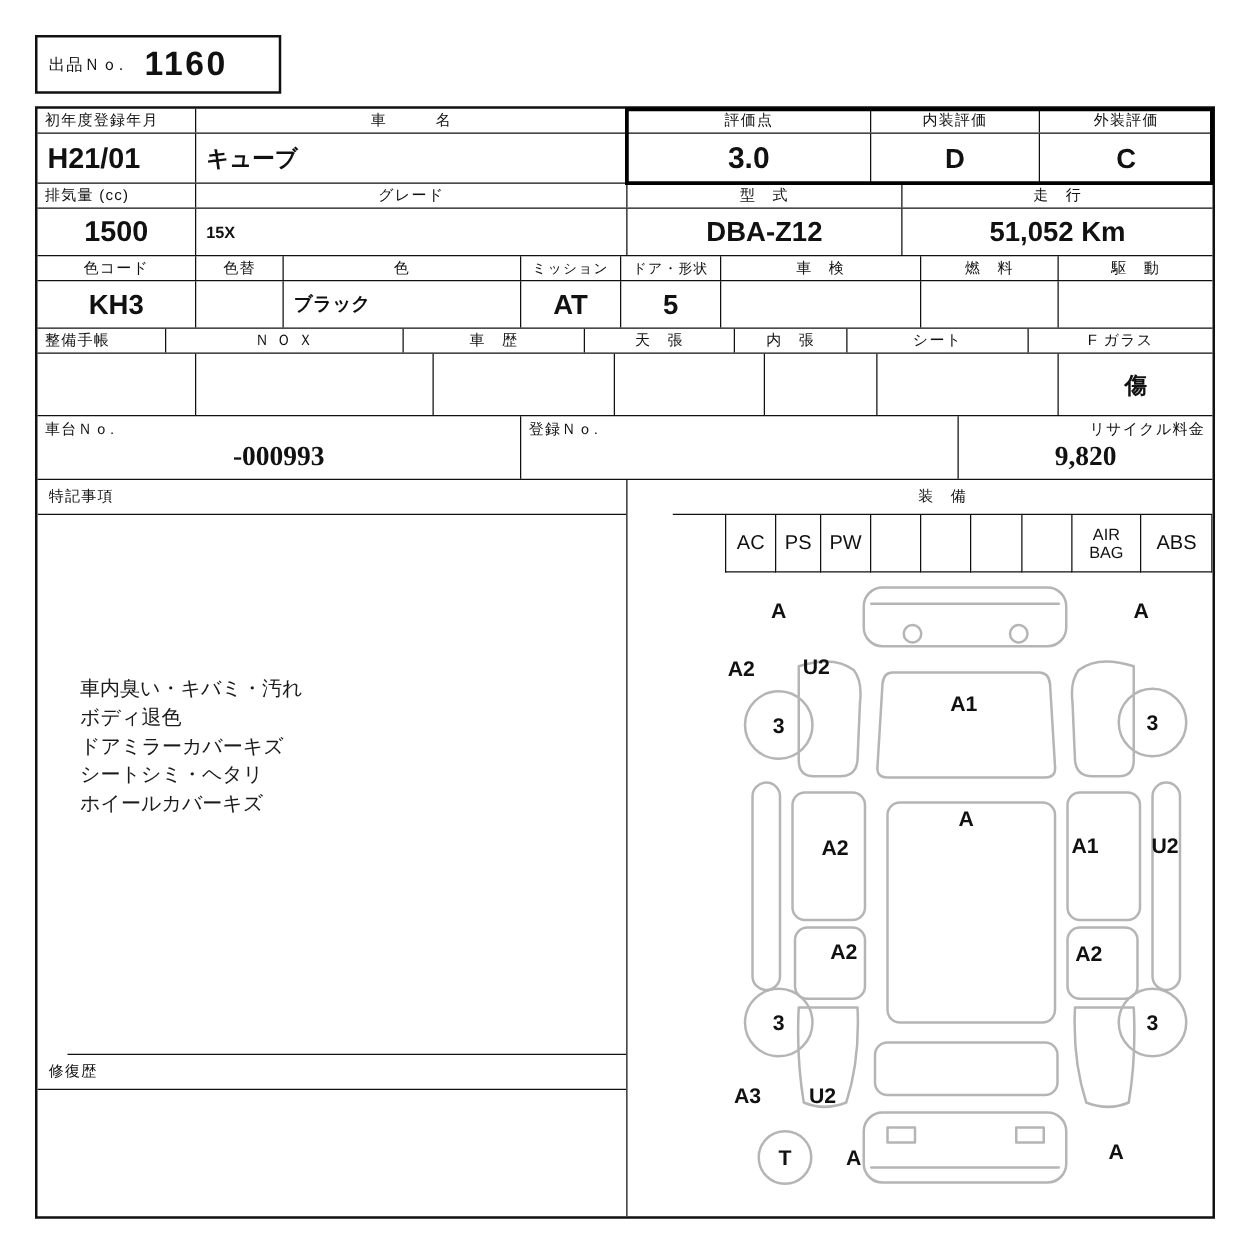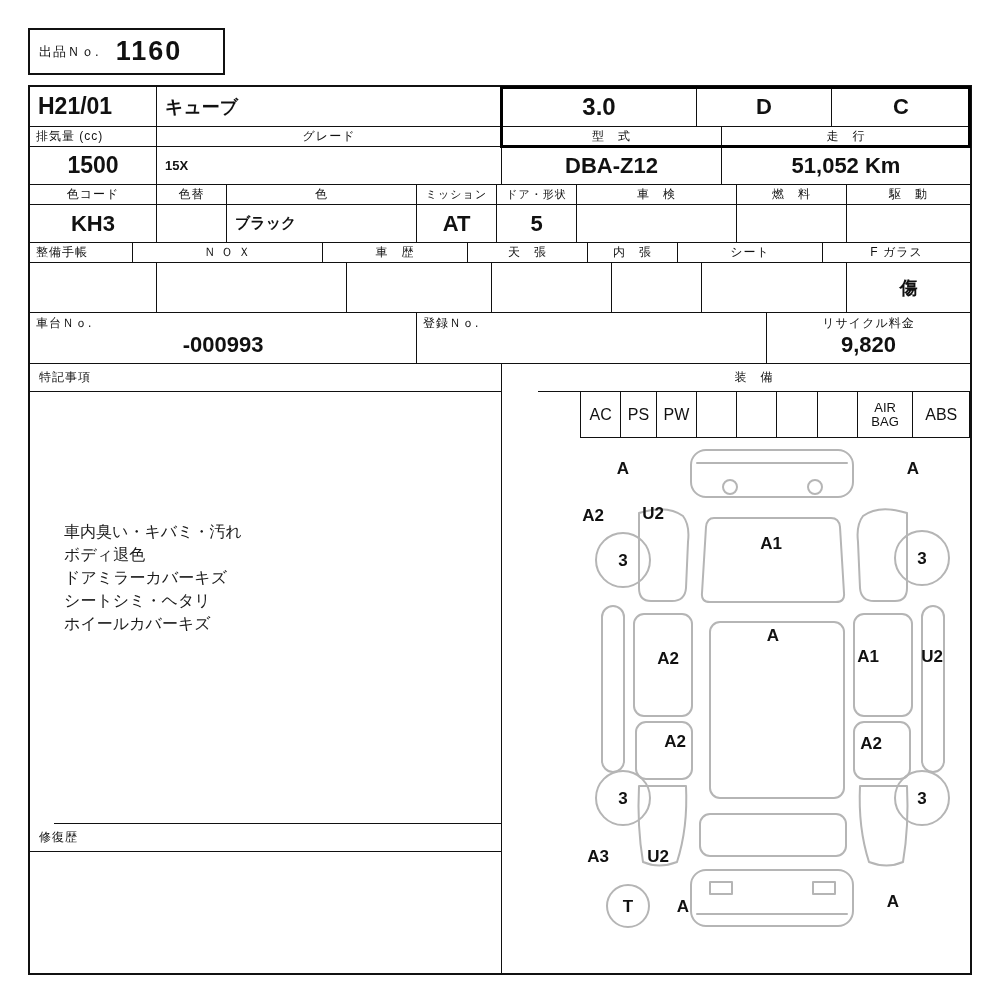--- a/index.html
+++ b/index.html
@@ -40,21 +40,21 @@
 
   
   .score-outline {
     position:absolute; left:470px; top:-1px; width:471px; height:62px;
     border:3px solid #000; pointer-events:none;
   }
 
   
   .col { flex-direction:column; align-items:stretch; }
   .mini-label { font-size:12px; padding:2px 6px 0; letter-spacing:1px; }
-  .mini-value { flex:1; font-size:22px; font-weight:bold; text-align:center; }
+  .mini-value { flex:1; font-size:22px; font-weight:bold; text-align:center;font-family:Liberation Serif, serif; }
 
   
   .panel { flex-direction:column; align-items:stretch; padding:0; }
   .sub-hdr { height:28px; display:flex; align-items:center; font-size:12px;
              letter-spacing:1px; padding:0 9px; border-bottom:1px solid #111; }
   .sub-hdr.c { justify-content:center;text-align:center; }
   .notes-body { height:432px; border-bottom:1px solid #111; padding:128px 10px 0;margin-left:24px; }
   .note-line { font-size:16px; line-height:23px; color:#1a1a1a; white-space:nowrap; }
   .repair-body { flex:1; }
 
@@ -75,20 +75,27 @@
 </head>
 <body>
 
 <div class="lot-box">
   <span class="lot-label">出品Ｎｏ.</span>
   <span class="lot-number">1160</span>
 </div>
 
 <div class="sheet">
 
+  <div class="row h20">
+    <div class="cell hdr left" style="width:127px">初年度登録年月</div>
+    <div class="cell hdr c" style="width:345px">車　　　名</div>
+    <div class="cell hdr c" style="width:195px">評価点</div>
+    <div class="cell hdr c" style="width:135px">内装評価</div>
+    <div class="cell hdr c" style="flex:1">外装評価</div>
+  </div>
 
   <div class="row h40">
     <div class="cell val left fs23" style="width:127px">H21/01</div>
     <div class="cell val left fs18" style="width:345px">キューブ</div>
     <div class="cell val c fs24" style="width:195px">3.0</div>
     <div class="cell val c" style="width:135px">D</div>
     <div class="cell val c" style="flex:1">C</div>
   </div>
 
   <div class="row h20">
@@ -150,21 +157,21 @@
   <div class="row h51">
     <div class="cell col" style="width:387px">
       <div class="mini-label">車台Ｎｏ.</div>
       <div class="mini-value">-000993</div>
     </div>
     <div class="cell col" style="width:350px">
       <div class="mini-label">登録Ｎｏ.</div>
       <div class="mini-value"></div>
     </div>
     <div class="cell col" style="flex:1">
-      <div class="mini-label" style="text-align:center">リサイクル料金</div>
+      <div class="mini-label" style="text-align:right">リサイクル料金</div>
       <div class="mini-value">9,820</div>
     </div>
   </div>
 
   <div class="row grow">
 
     <div class="cell panel" style="width:472px">
       <div class="sub-hdr">特記事項</div>
       <div class="notes-body">
         <div class="note-line">車内臭い・キバミ・汚れ</div>

